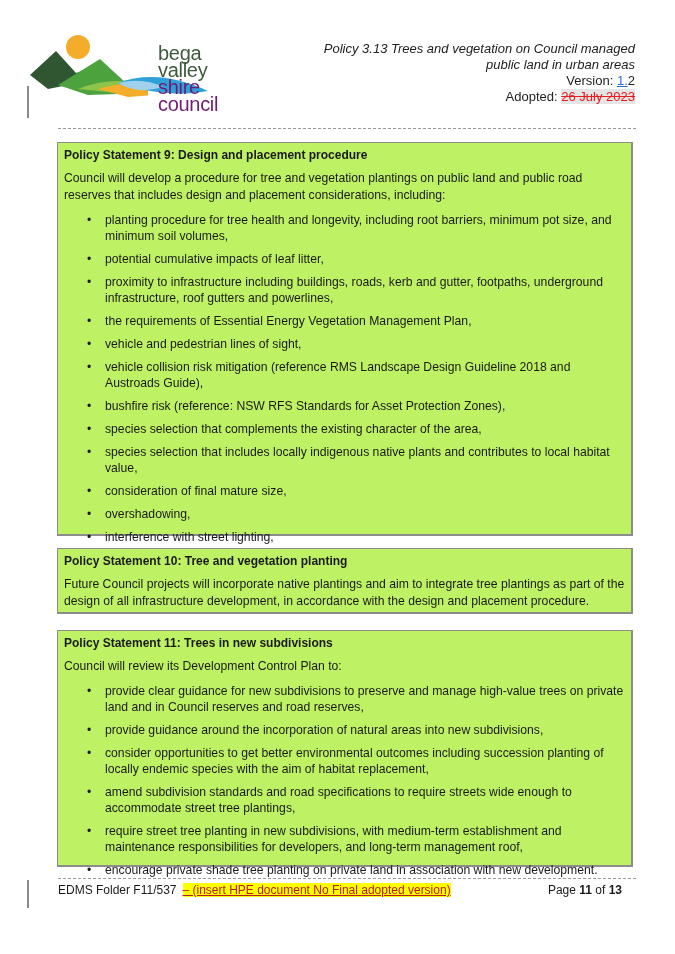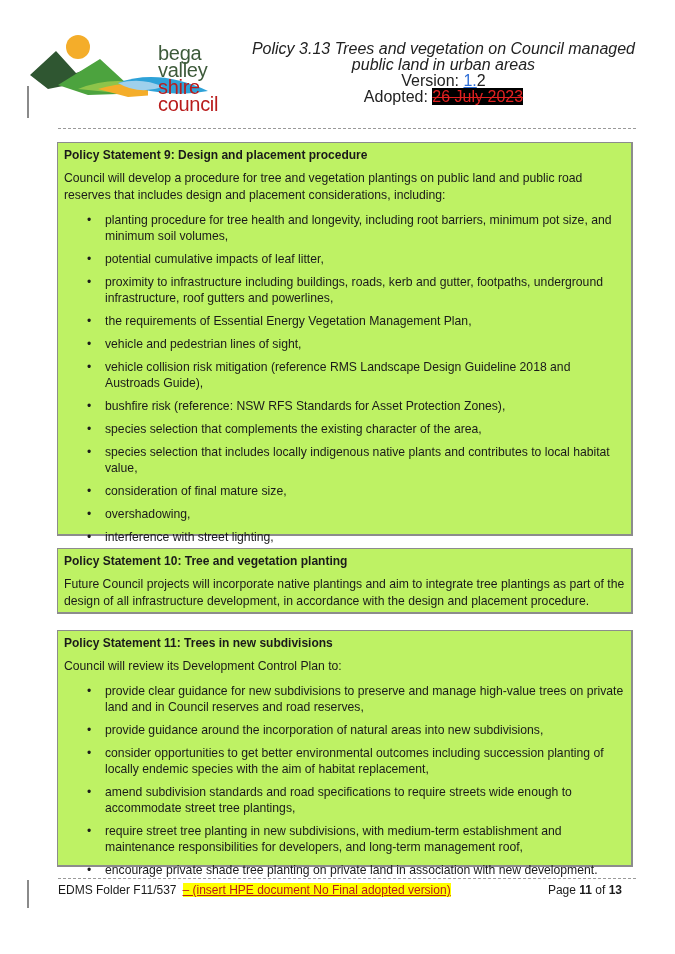--- a/index.html
+++ b/index.html
@@ -1,26 +1,26 @@
 <!DOCTYPE html>
 <html><head>
   <meta charset="utf-8">
   <style>
     html, body { margin: 0; padding: 0; background: #ffffff; }
     body { width: 675px; height: 954px; position: relative; overflow: hidden;
       font-family: "Liberation Sans", sans-serif; color: #1a1a1a; }
     .logo { position: absolute; left: 28px; top: 33px; width: 220px; height: 70px; }
     .logo-text { position: absolute; left: 130px; top: 12px; line-height: 17px; }
     .logo-text .l1 { font-size: 20px; color: #3d5a3a; letter-spacing: -0.3px; }
-    .logo-text .l2 { font-size: 20px; color: #b91c1c; letter-spacing: -0.3px; }
+    .logo-text .l2 { font-size: 20px; color: #701a75; letter-spacing: -0.3px; }
     .change-bar { position: absolute; left: 27px; width: 2px; background: #8a8a8a; }
-    .hdr { position: absolute; right: 40px; top: 41px; text-align: center; font-size: 16px; line-height: 16px; color: #222; }
+    .hdr { position: absolute; right: 40px; top: 41px; text-align: right; font-size: 13px; line-height: 16px; color: #222; }
     .hdr .it { font-style: italic; }
     .ver-link { color: #2f6fd6; text-decoration: underline; }
-    .hl-del { background: #000000; color: #e02020; text-decoration: line-through; }
+    .hl-del { background: #e5e5e5; color: #e02020; text-decoration: line-through; }
     .rule { position: absolute; left: 58px; width: 578px; border-top: 1px dashed #9a9a9a; }
     .box { position: absolute; left: 57px; width: 576px; background: #bef264;
       border: 1px solid #8c8c8c; border-right: 2px solid #8c8c8c; border-bottom: 2px solid #8c8c8c;
       box-sizing: border-box; padding: 5px 6px 6px 6px; font-size: 12.2px; }
     .box h3 { margin: 0 0 8px 0; font-size: 12px; font-weight: bold; }
     .box p { margin: 0 0 8px 0; line-height: 17px; }
     .box ul { margin: 1px; padding: 0; list-style: none; }
     .box li { position: relative; padding-left: 40px; line-height: 16px; margin-bottom: 7px; }
     .box li:before { content: "\2022"; position: absolute; left: 22px; top: 0; }
     .box li:last-child { margin-bottom: 0; }

